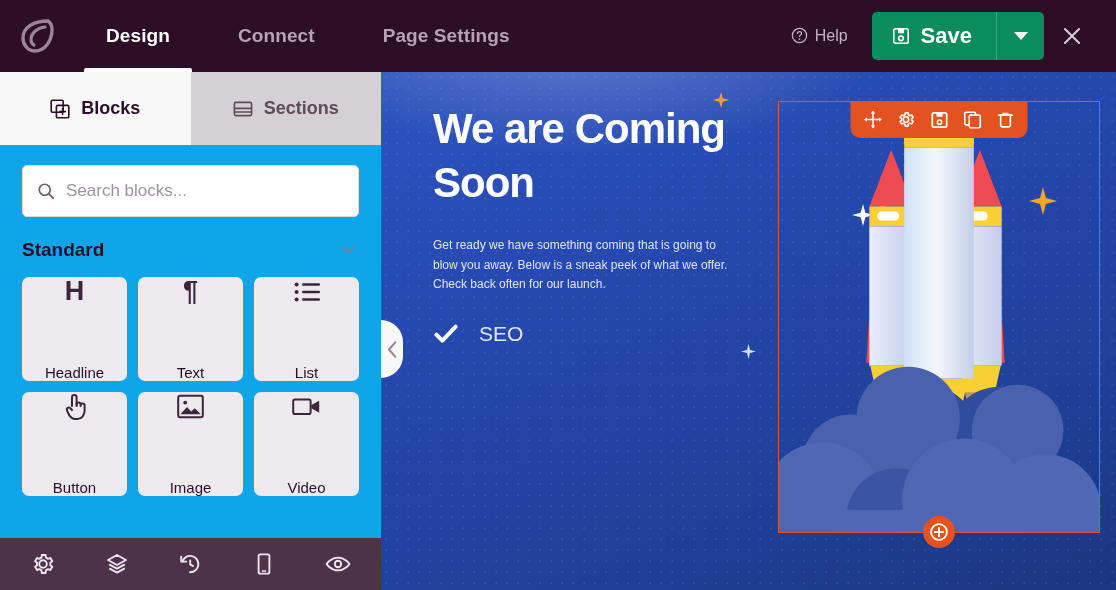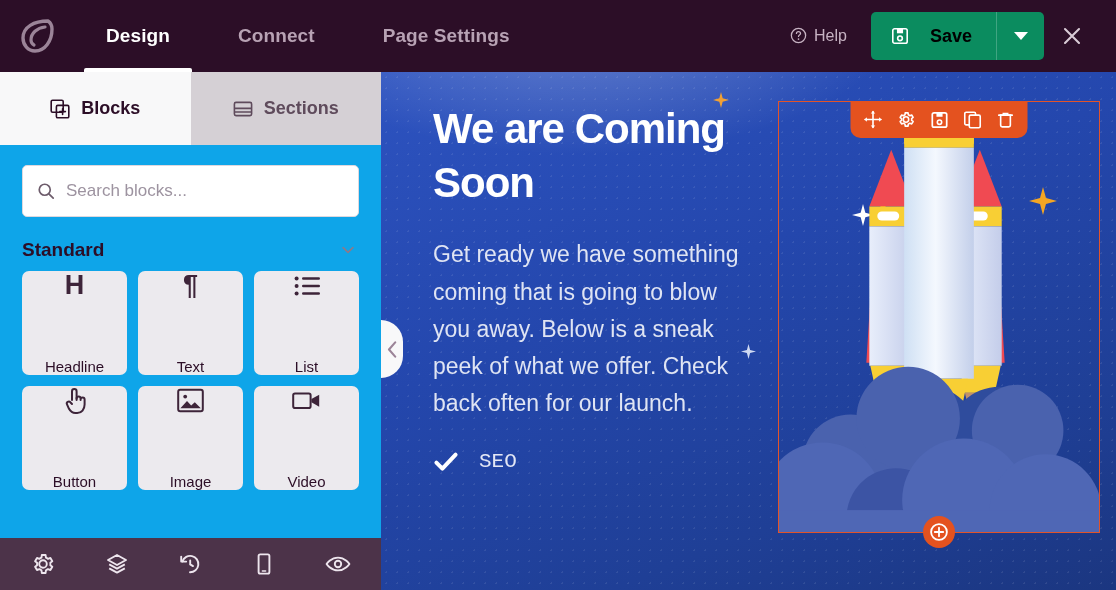--- a/index.html
+++ b/index.html
@@ -48,23 +48,23 @@
     color: #c6b2c2; font-size: 16px; cursor: pointer;
     padding: 0 18px;
   }
   .help-icon { width: 17px; height: 17px; display: block; }
 
   .save-group {
     display: flex; align-items: stretch; height: 48px;
     border-radius: 5px; overflow: hidden; margin-left: 6px;
   }
   .save-btn {
-    background: #0b8c5f; color: #000000;
-    display: flex; align-items: center; gap: 21px;
-    padding: 0 24px 0 20px; font-size: 18px; font-weight: bold;
+    background: #0b8c5f; color: #ffffff;
+    display: flex; align-items: center; gap: 11px;
+    padding: 0 24px 0 20px; font-size: 22px; font-weight: bold;
     cursor: pointer;
   }
   .save-icon { width: 18px; height: 18px; display: block; }
   .save-caret {
     background: #0b8c5f; width: 48px;
     display: flex; align-items: center; justify-content: center;
     cursor: pointer;
     border-left: 1px solid rgba(255,255,255,.22);
   }
   .caret-tri {
@@ -108,21 +108,21 @@
   .search-input {
     border: 0; outline: 0; background: transparent;
     flex: 1; margin-left: 11px;
     font-family: "Liberation Sans", sans-serif;
     font-size: 17px; color: #3d2439;
   }
   .search-input::placeholder { color: #9d93a0; }
 
   .group-head {
     display: flex; align-items: center; justify-content: space-between;
-    padding: 22px 24px 10px 22px;
+    padding: 22px 24px 16px 22px;
   }
   .group-title { font-size: 19px; font-weight: bold; color: #2c0e27; }
   .chev-down { width: 18px; height: 18px; display: block; cursor: pointer; }
 
   .blocks-grid {
     display: grid; grid-template-columns: repeat(3, 1fr);
     gap: 11px; padding: 0 22px 14px 22px;
     flex: 1 1 auto; align-content: start; overflow: hidden;
   }
   .block-card {
@@ -180,25 +180,25 @@
   .hero {
     position: absolute; left: 52px; top: 30px; width: 310px; z-index: 6;
   }
   .hero-title {
     color: #ffffff; font-size: 42px; font-weight: bold;
     line-height: 1.29; letter-spacing: -1px;
     font-family: "Liberation Sans", sans-serif;
   }
   .hero-body {
     margin-top: 26px;
-    color: #dfe4f3; font-size: 23px; line-height: 1.62;
+    color: #dfe4f3; font-size: 12px; line-height: 1.62;
     font-family: "Liberation Sans", sans-serif;
   }
   .feature-row {
-    margin-top: 26px; display: flex; align-items: center; gap: 20px; font-family: Liberation Mono, monospace;
+    margin-top: 26px; display: flex; align-items: center; gap: 20px;
   }
   .check-icon { width: 26px; height: 26px; display: block; flex: 0 0 26px; }
   .feature-label { color: #e3e7f5; font-size: 21px; }
 
   
   .img-block {
     position: absolute; left: 397px; top: 29px;
     width: 322px; height: 432px;
     border: 1px solid #e2542a; z-index: 8;
   }

